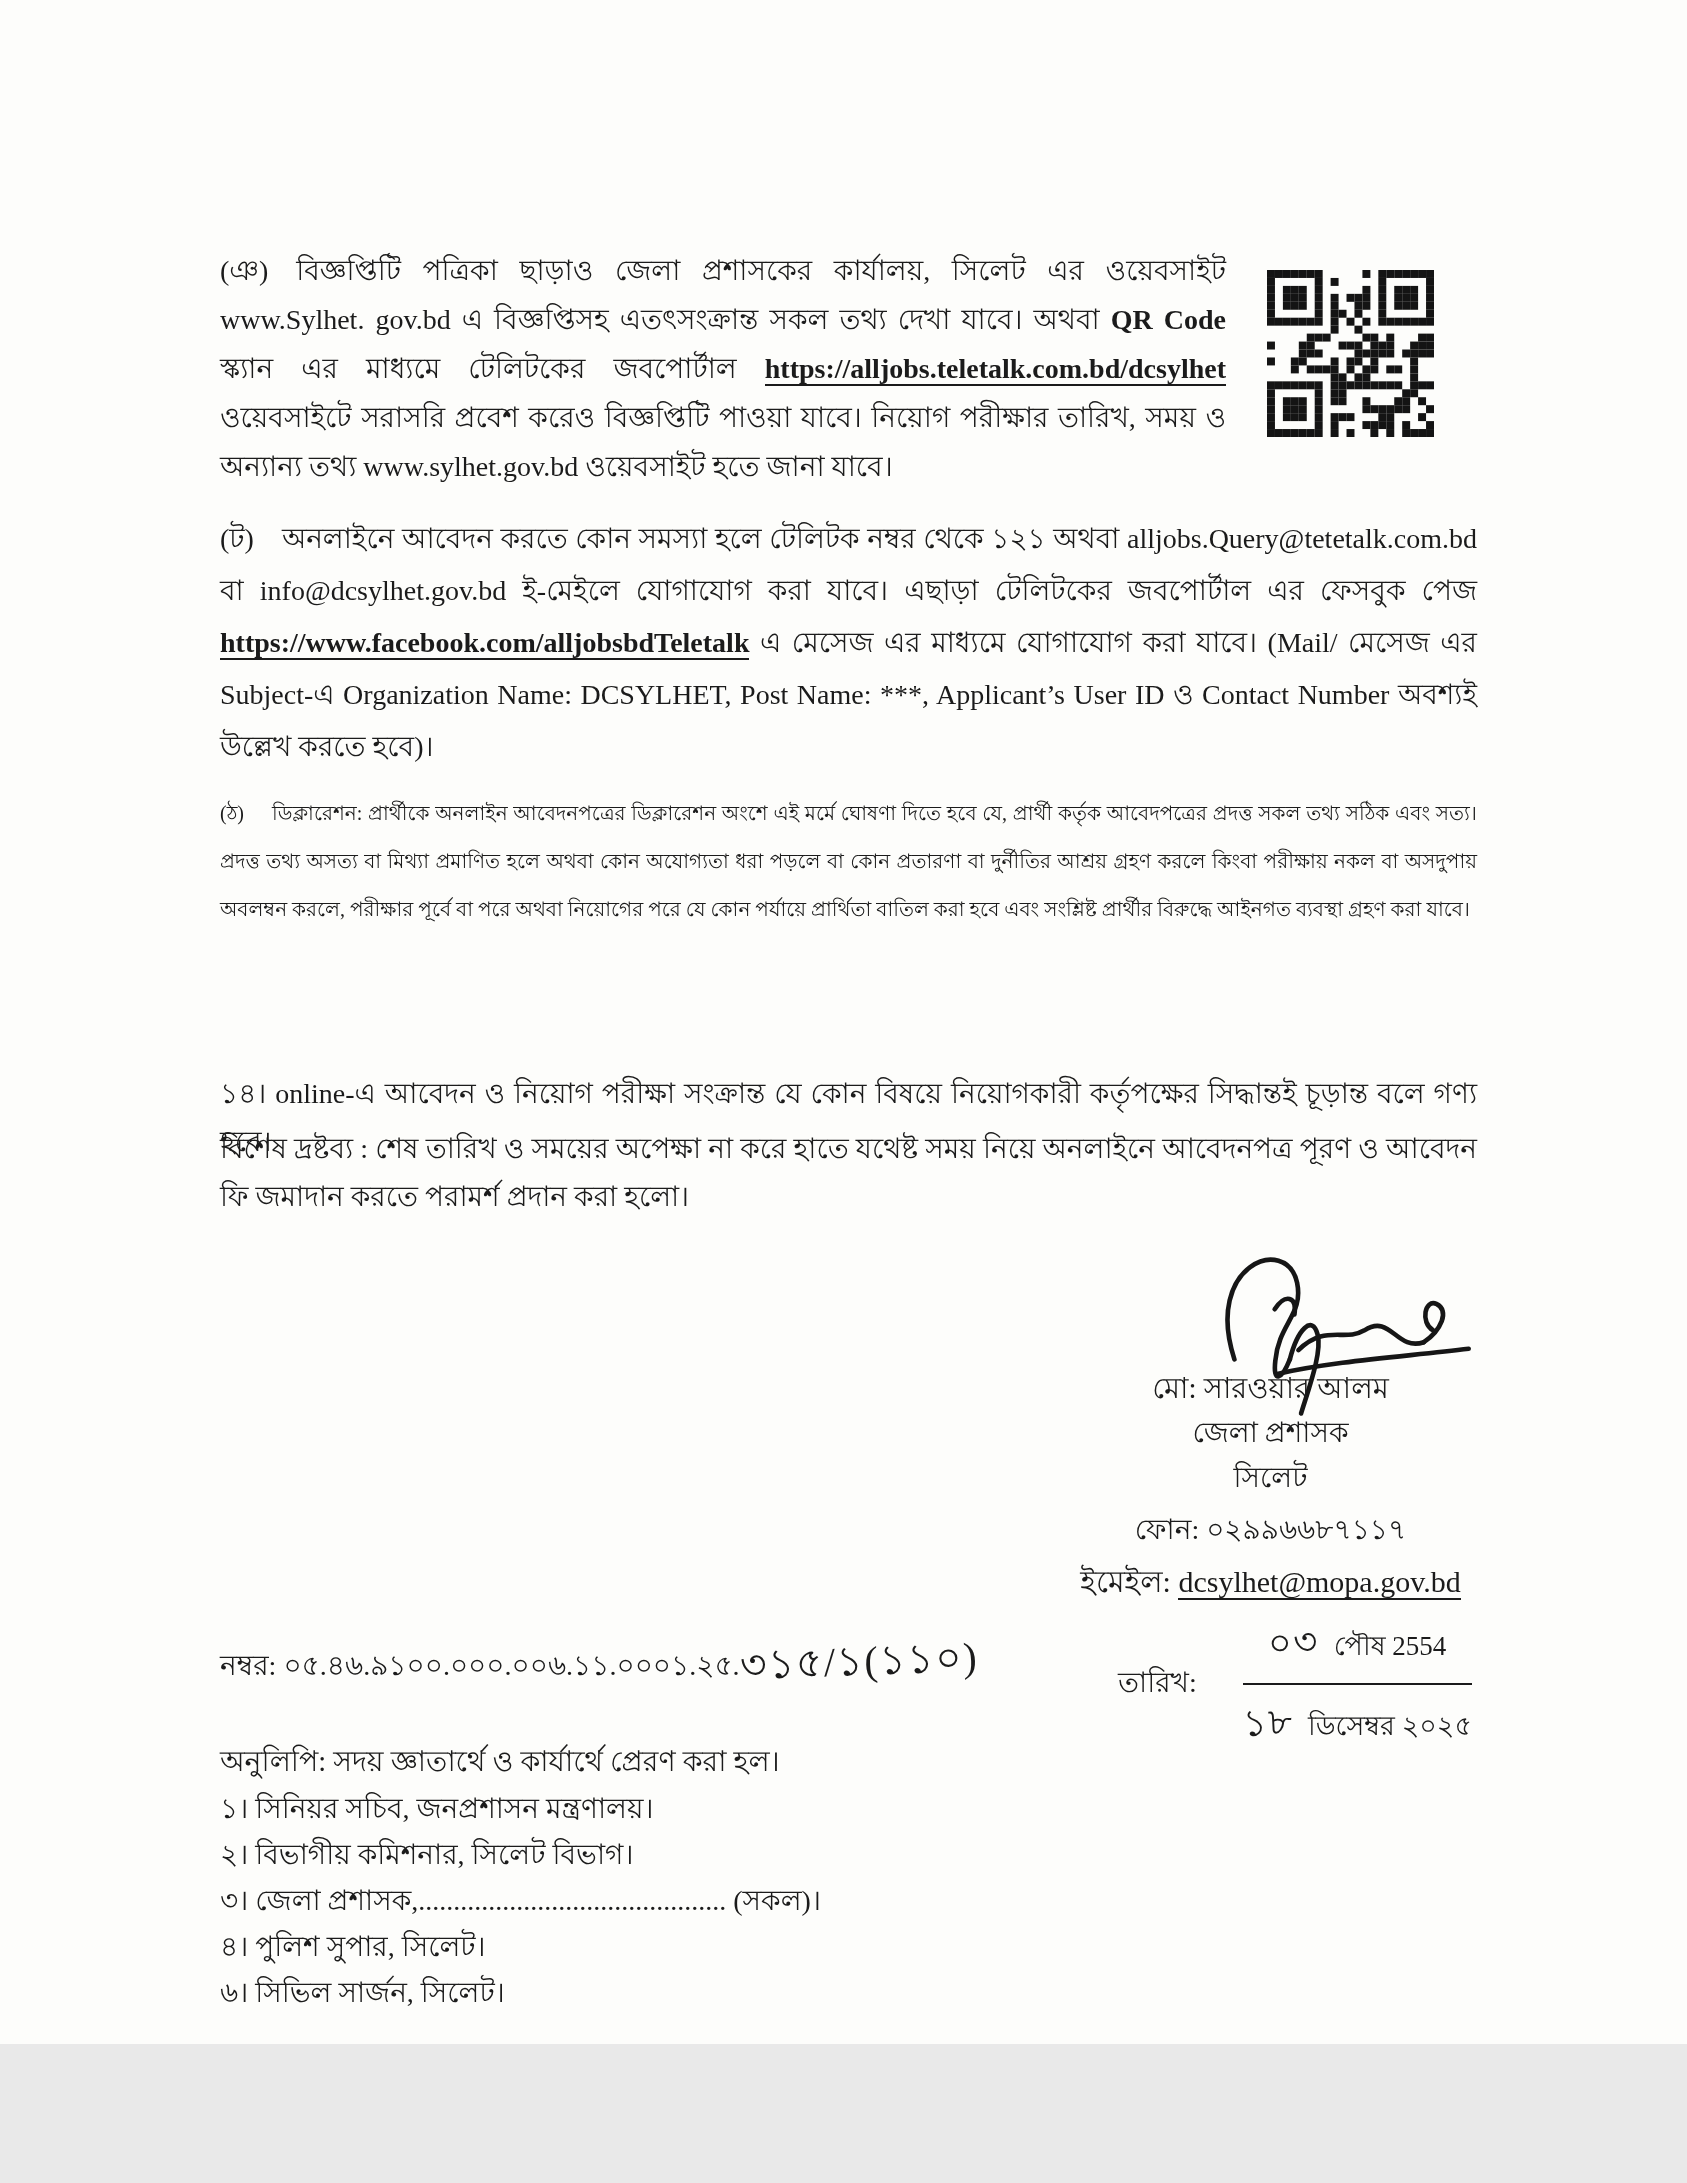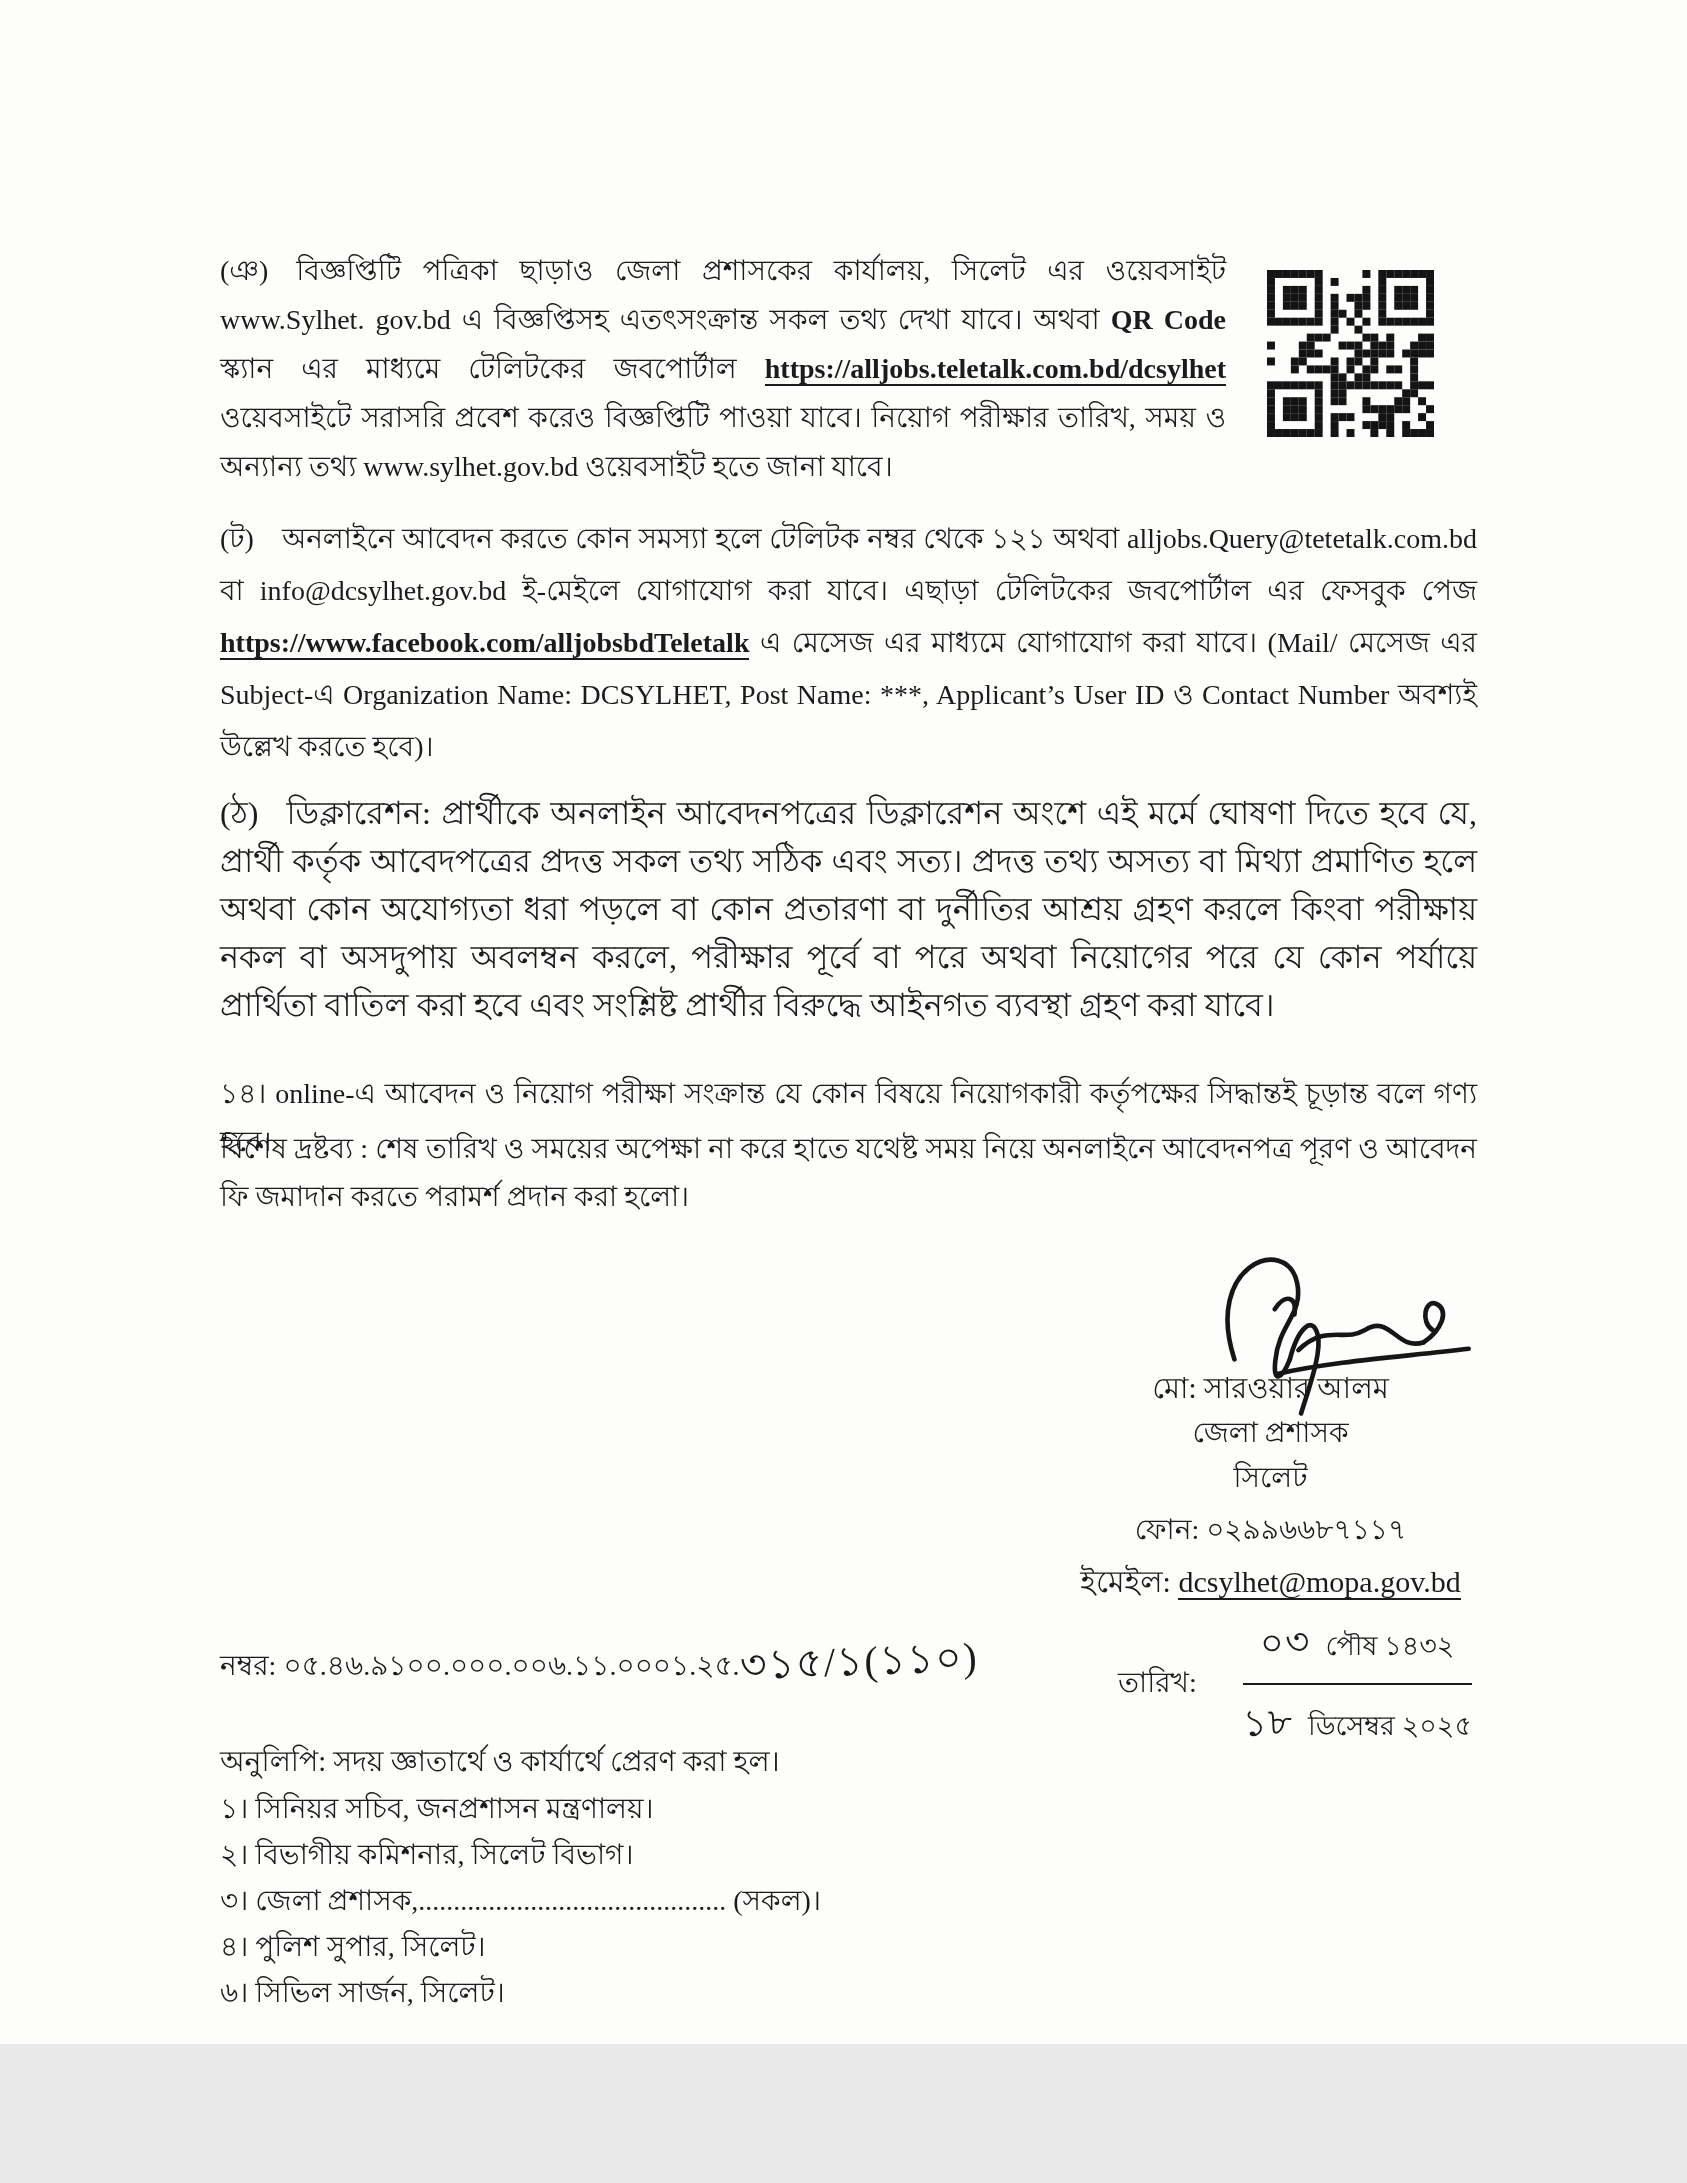--- a/index.html
+++ b/index.html
@@ -14,21 +14,21 @@
   }
   .abs{position:absolute;}
   .just{text-align:justify;text-justify:inter-word;}
   .b{font-weight:bold;}
   .u{border-bottom:2.6px solid #1b1b1b;}
   .clause-label{display:inline-block;margin-right:28px;}
 
   .clause-nyo{left:220px;top:246px;width:1006px;font-size:28px;line-height:49px;}
   .qr-box{left:1267px;top:270px;width:167px;height:167px;}
   .clause-to{left:220px;top:513px;width:1257px;font-size:28px;line-height:52px;}
-  .clause-tho{left:220px;top:789px;width:1257px;font-size:32px;line-height:48px;}
+  .clause-tho{left:220px;top:789px;width:1257px;font-size:20px;line-height:48px;}
   .item14{left:220px;top:1031px;width:1257px;font-size:28px;line-height:48px;margin-top:39px;}
   .special{left:220px;top:1125px;width:1257px;font-size:28px;line-height:48px;}
 
   .sign-block{left:1006px;top:1239px;width:529px;text-align:center;}
   .sign-svg{position:absolute;left:73px;top:-9.3px;pointer-events:none;}
   .sign-name{margin-top:127px;font-size:29px;line-height:44px;position:relative;}
   .sign-line{font-size:28px;line-height:45px;}
   .sign-phone{margin-top:6.6px;}
   .sign-email{margin-top:8px;font-size:30px;line-height:44px;}
   .sign-email .u{border-bottom-width:2px;}
@@ -314,21 +314,21 @@
       <span>ইমেইল: </span><span class="u">dcsylhet@mopa.gov.bd</span>
     </div>
   </div>
 
   <div class="abs memo-number">
     <span>নম্বর: </span><span>০৫.৪৬.৯১০০.০০০.০০৬.১১.০০০১.২৫.</span><span class="hand">৩১৫/১(১১০)</span>
   </div>
 
   <div class="abs memo-date">
     <span class="date-label">তারিখ:</span><span class="frac">
-      <span class="frac-top" style="display:block;"><span class="hand">০৩</span><span>পৌষ ১৪৩২</span></span>
+      <span class="frac-top" style="display:block;"><span class="hand">০৩</span><span>পৌষ 2554</span></span>
       <span class="frac-bot" style="display:block;"><span class="hand">১৮</span><span>ডিসেম্বর ২০২৫</span></span>
     </span>
   </div>
 
   <div class="abs copies-head">অনুলিপি: সদয় জ্ঞাতার্থে ও কার্যার্থে প্রেরণ করা হল।</div>
   <div class="abs copies-list">
     <div class="copy-item">১। সিনিয়র সচিব, জনপ্রশাসন মন্ত্রণালয়।</div>
     <div class="copy-item">২। বিভাগীয় কমিশনার, সিলেট বিভাগ।</div>
     <div class="copy-item">৩। জেলা প্রশাসক,............................................ (সকল)।</div>
     <div class="copy-item">৪। পুলিশ সুপার, সিলেট।</div>

